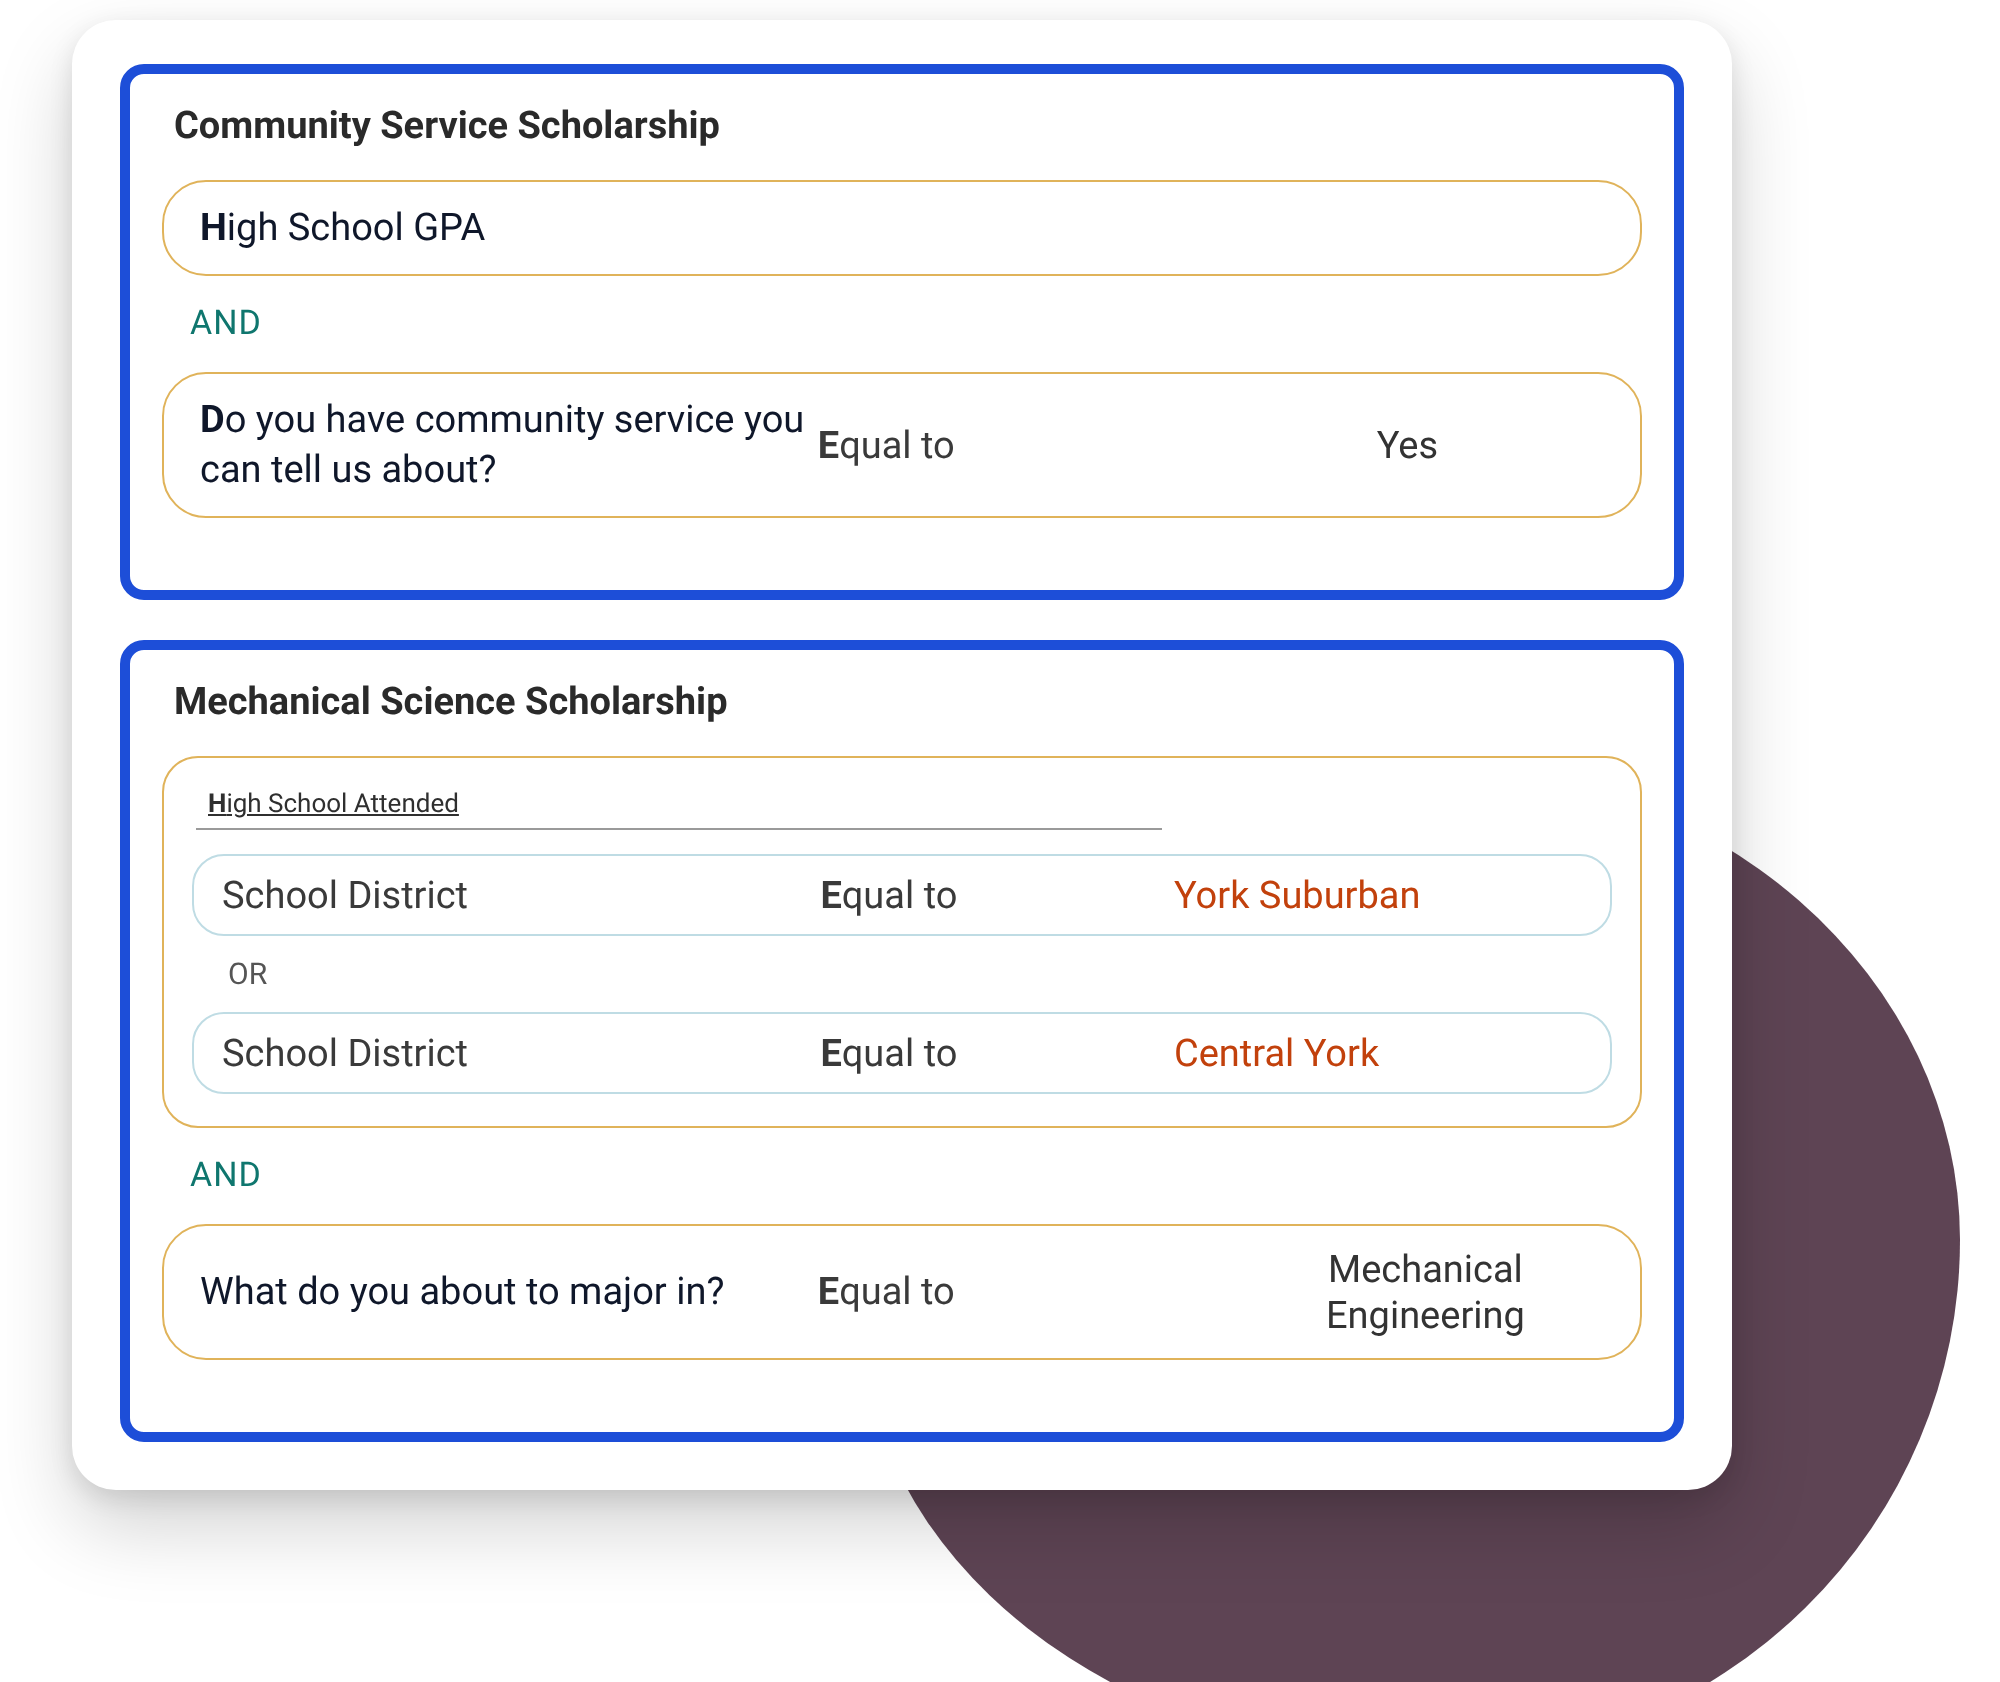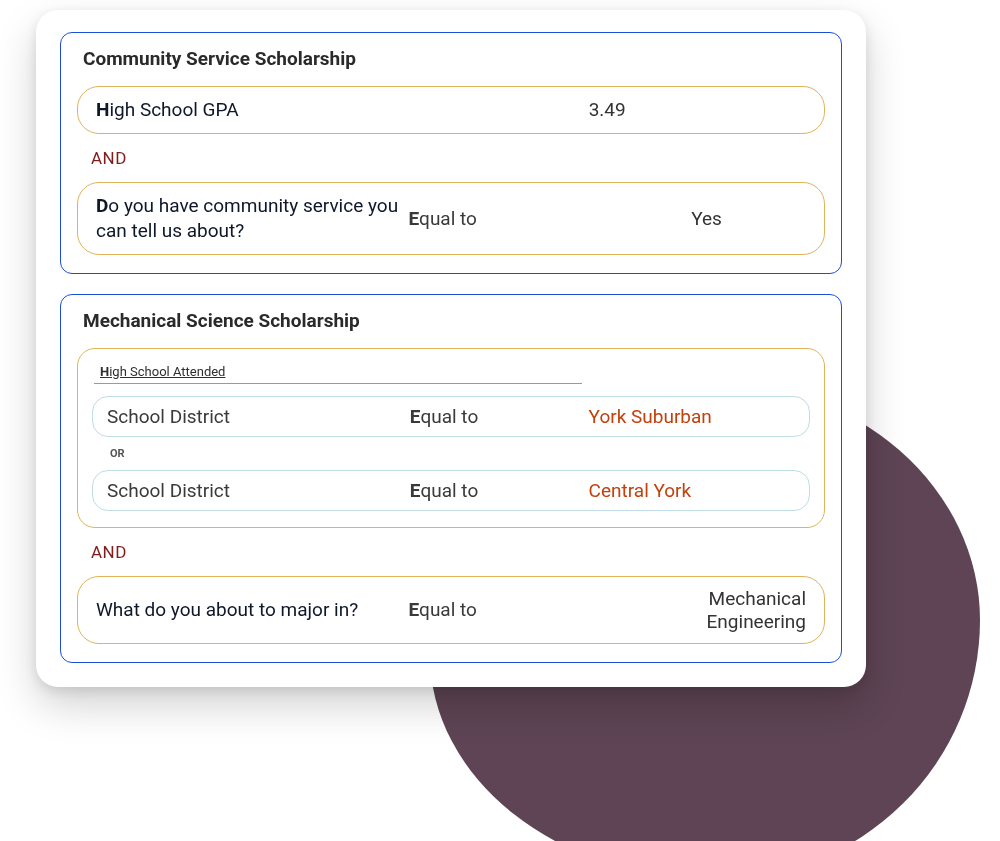--- a/index.html
+++ b/index.html
@@ -30,23 +30,23 @@
       top: 10px;
       left: 36px;
       width: 830px;
       background: #ffffff;
       border-radius: 22px;
       padding: 22px 24px 24px 24px;
       box-shadow: 0 18px 40px rgba(0,0,0,0.18), 0 4px 12px rgba(0,0,0,0.10);
       z-index: 1;
     }
     .group {
-      border: 1px solid #1d4ed8;
+      border: 5px solid #1d4ed8;
       border-radius: 12px;
-      padding: 14px 16px 18px 16px;
+      padding: 14px 16px 36px 16px;
       margin-bottom: 20px;
     }
     .group:last-child {
       margin-bottom: 0;
       margin-top: 12px;
     }
     .group-title {
       color: #2a2a2a;
       font-size: 19px;
       font-weight: 700;
@@ -75,28 +75,28 @@
       color: #3a3a3a;
       font-size: 19px;
     }
     .col-val {
       flex: 1;
       color: #333;
       font-size: 19px;
       text-align: center;
     }
     .col-val.right {
-      text-align: right;
+      text-align: center;
       padding-left: 18px;
     }
     .firstcap::first-letter {
       font-weight: 700;
     }
     .conj {
-      color: #7f1d1d;
+      color: #0f766e;
       font-size: 17px;
       letter-spacing: 0.5px;
       padding: 14px 4px 14px 14px;
     }
     .nested-group {
       border: 1px solid #e0b35a;
       border-radius: 18px;
       padding: 12px 14px 16px 14px;
     }
     .nested-title {
@@ -127,38 +127,36 @@
       font-size: 19px;
     }
     .sub-val {
       flex: 1;
       color: #c2410c;
       font-size: 19px;
       text-align: left;
     }
     .sub-conj {
       color: #555;
-      font-size: 11px;
+      font-size: 15px;
       padding: 10px 4px 10px 18px;
-      font-weight: bold;
     }
   </style>
 </head>
 <body>
 
 <div class="blob"></div>
 
 <div class="card">
 
   <div class="group">
     <div class="group-title">Community Service Scholarship</div>
 
     <div class="rule-row">
       <div class="col-field firstcap">High School GPA</div>
-      <div class="col-val">3.49</div>
     </div>
 
     <div class="conj">AND</div>
 
     <div class="rule-row tall">
       <div class="col-field firstcap">Do you have community service you can tell us about?</div>
       <div class="col-op firstcap">Equal to</div>
       <div class="col-val">Yes</div>
     </div>
   </div>

